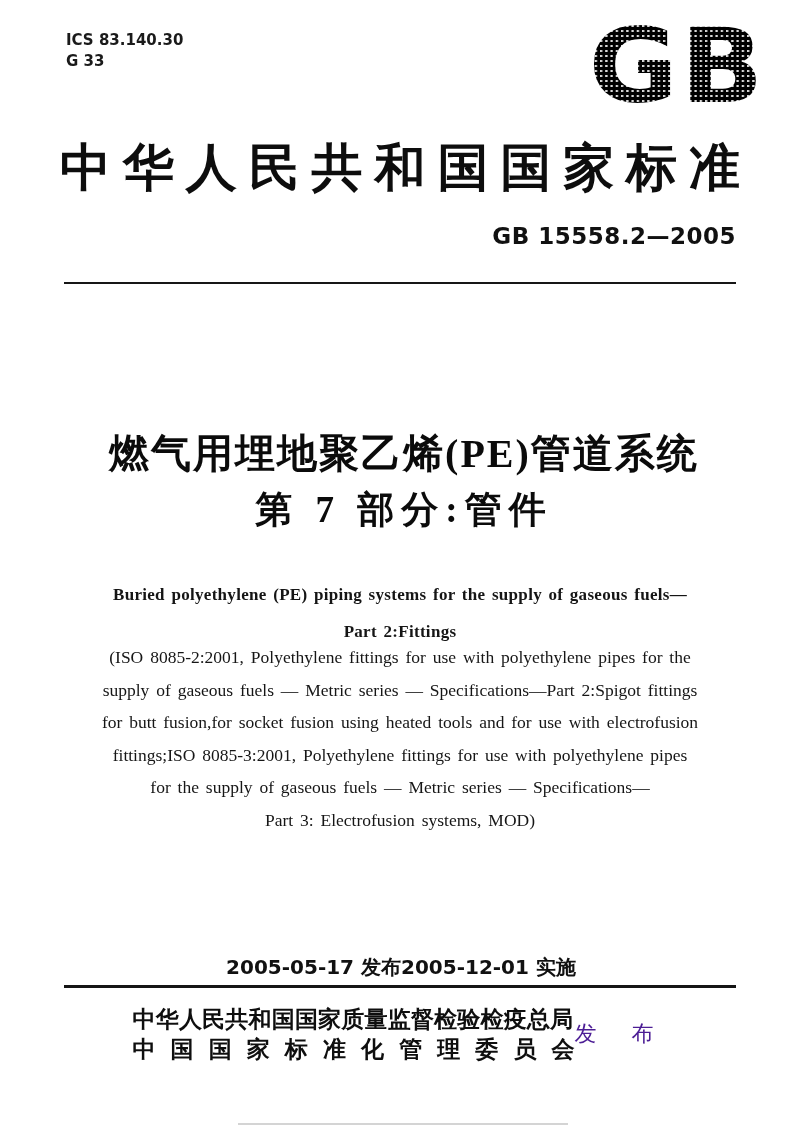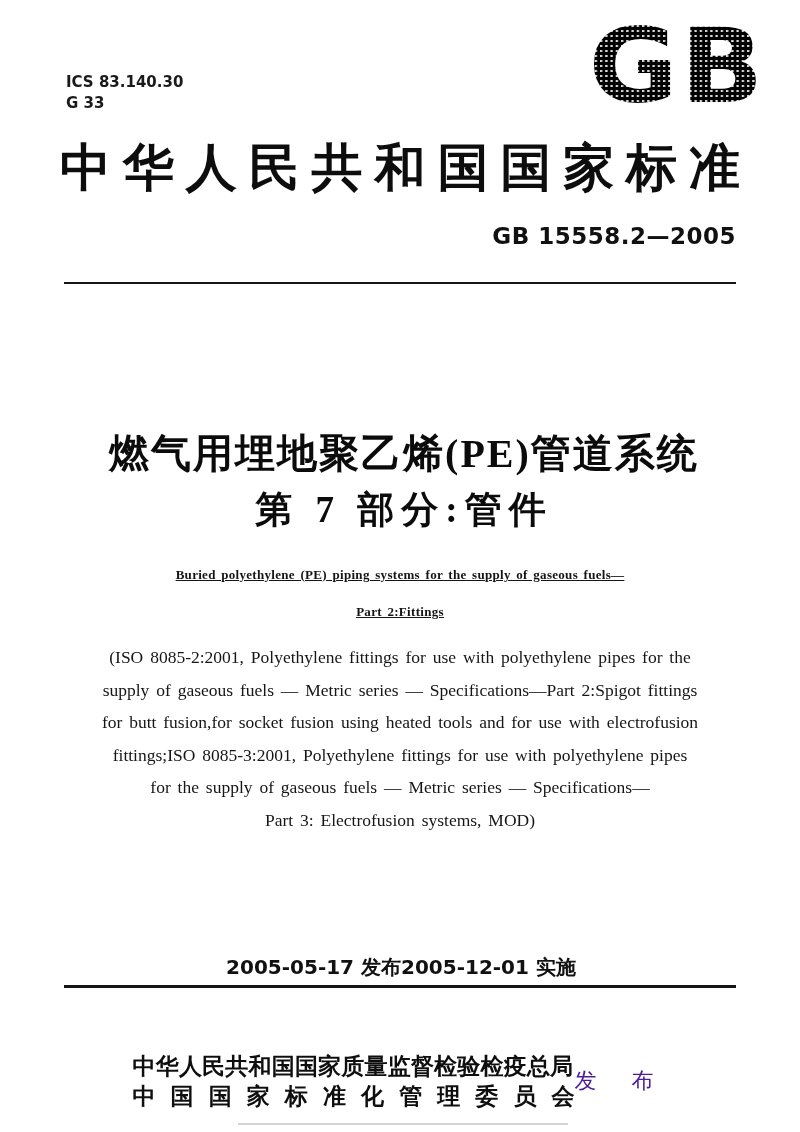--- a/index.html
+++ b/index.html
@@ -19,21 +19,20 @@
   
   .ics-block {
     position: absolute;
     left: 66px;
     top: 30px;
     font-family: "DejaVu Sans", sans-serif;
     font-weight: bold;
     font-size: 15px;
     line-height: 21px;
     color: #1a1a1a;
-    margin-top: 42px;
   }
 
   
   .gb-logo {
     position: absolute;
     top: 14px;
     right: 34px;
     font-family: "DejaVu Sans", sans-serif;
     font-weight: bold;
     font-size: 104px;
@@ -120,31 +119,30 @@
   .main-title-line2 {
     font-size: 37px;
     line-height: 44px;
     letter-spacing: 7px;
     margin-top: 10px;
   }
 
   
   .english-title {
     position: absolute;
-    top: 556px;
+    top: 576px;
     left: 0;
     width: 100%;
     text-align: center;
     font-weight: bold;
-    font-size: 13px;
+    font-size: 17px;
     line-height: 37px;
     color: #151515;
     letter-spacing: 0.3px;
     word-spacing: 2px;
-    text-decoration: underline;
   }
 
   
   .iso-note {
     position: absolute;
     top: 641px;
     left: 40px;
     width: 720px;
     text-align: center;
     font-size: 17.5px;
@@ -177,21 +175,20 @@
 
   
   .issuer-row {
     position: absolute;
     top: 1004px;
     left: 0;
     width: 100%;
     display: flex;
     justify-content: center;
     align-items: center;
-    margin-top: 47px;
   }
   .issuer-col {
     width: 442px;
     font-family: "DejaVu Sans", sans-serif;
     font-weight: bold;
     color: #0e0e0e;
   }
   .issuer-line1 {
     font-size: 23px;
     line-height: 30px;

